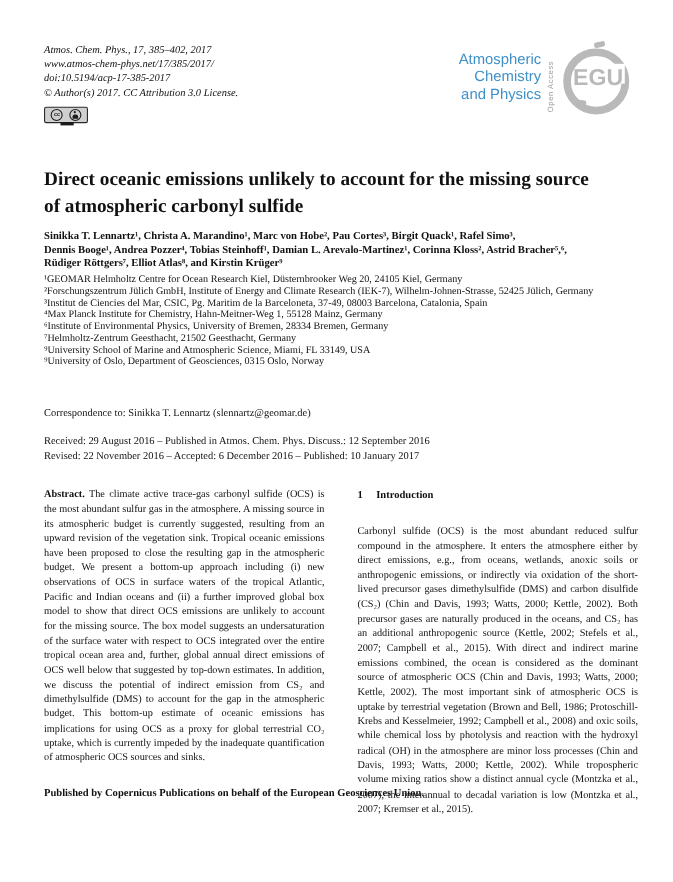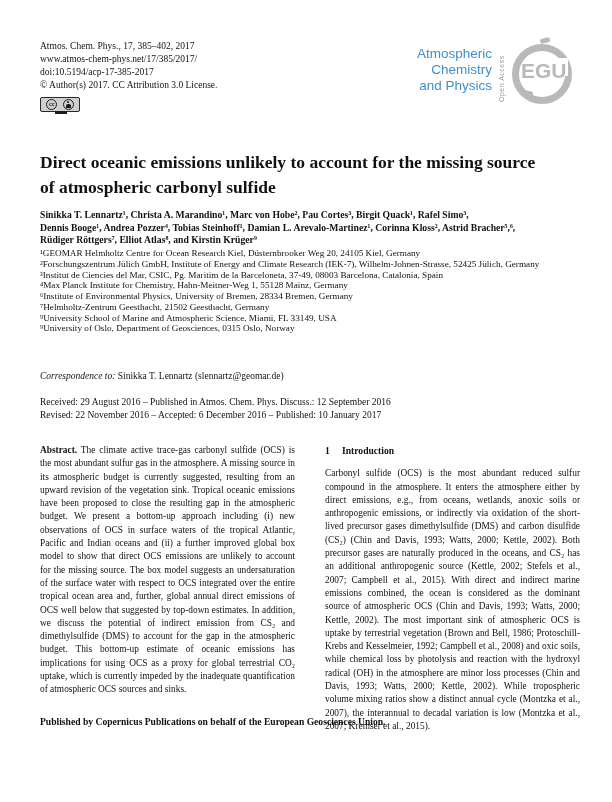--- a/index.html
+++ b/index.html
@@ -1,21 +1,21 @@
 <!DOCTYPE html>
 <html><head>
 <meta charset="utf-8">
 <style>
   html,body{margin:0;padding:0;background:#fff;}
   .page{
     position:relative; width:612px; height:802px; background:#ffffff;
     font-family:"Liberation Serif", serif; color:#111; overflow:hidden;
   }
   
-  .hdr-left{position:absolute; top:40px; left:40px; font-size:9.5px; line-height:13px;}
+  .hdr-left{position:absolute; top:40px; left:40px; font-size:9.5px; line-height:13px;font-style:italic;}
   .hdr-left div{white-space:nowrap;}
   .cc-badge{
     position:absolute; top:97px; left:40px; width:38px; height:13px;
     background:#cfcfcf; border:1.6px solid #2a2a2a; border-radius:2px;
     display:flex; align-items:center; justify-content:space-evenly;
   }
   .cc-circle{
     width:9px; height:9px; border:1.4px solid #1c1c1c; border-radius:50%;
     font-size:5px; font-weight:bold; color:#1c1c1c; line-height:9px; text-align:center;
     font-family:"Liberation Sans", sans-serif; position:relative;
@@ -48,27 +48,27 @@
   
   .title{position:absolute; top:150px; left:40px; width:545px;
     font-size:17.5px; font-weight:bold; line-height:25px;}
   .title div{white-space:nowrap;}
   .authors{position:absolute; top:209px; left:40px; width:545px;
     font-size:9.7px; font-weight:bold; line-height:12.5px;}
   .authors div{white-space:nowrap;}
   .affils{position:absolute; top:248px; left:40px; width:543px;
     font-size:9.2px; line-height:10.75px;}
   .corresp{position:absolute; top:371px; left:40px; width:540px; font-size:9.5px;}
-  .corresp .ital{font-style:italic;}
+  .corresp .ital{}
   .dates{position:absolute; top:396px; left:40px; width:540px; font-size:9.5px; line-height:13px;}
   
   .columns{position:absolute; top:444px; left:40px; width:540px; display:flex; gap:30px;}
   .col{width:263px; font-size:9.35px; line-height:13.3px; text-align:justify; hyphens:auto;}
   .runin{font-weight:bold;}
-  .sec-head{font-weight:bold; font-size:9.6px; margin-bottom:10px; text-align:left;}
+  .sec-head{font-weight:bold; font-size:9.6px; margin-bottom:20px; text-align:left;}
   .sec-num{display:inline-block; width:17px;}
   
   .footer{position:absolute; top:716px; left:40px; width:540px;
     font-size:9.6px; font-weight:bold;}
 </style>
 </head>
 <body>
 
 <div class="page">
 

